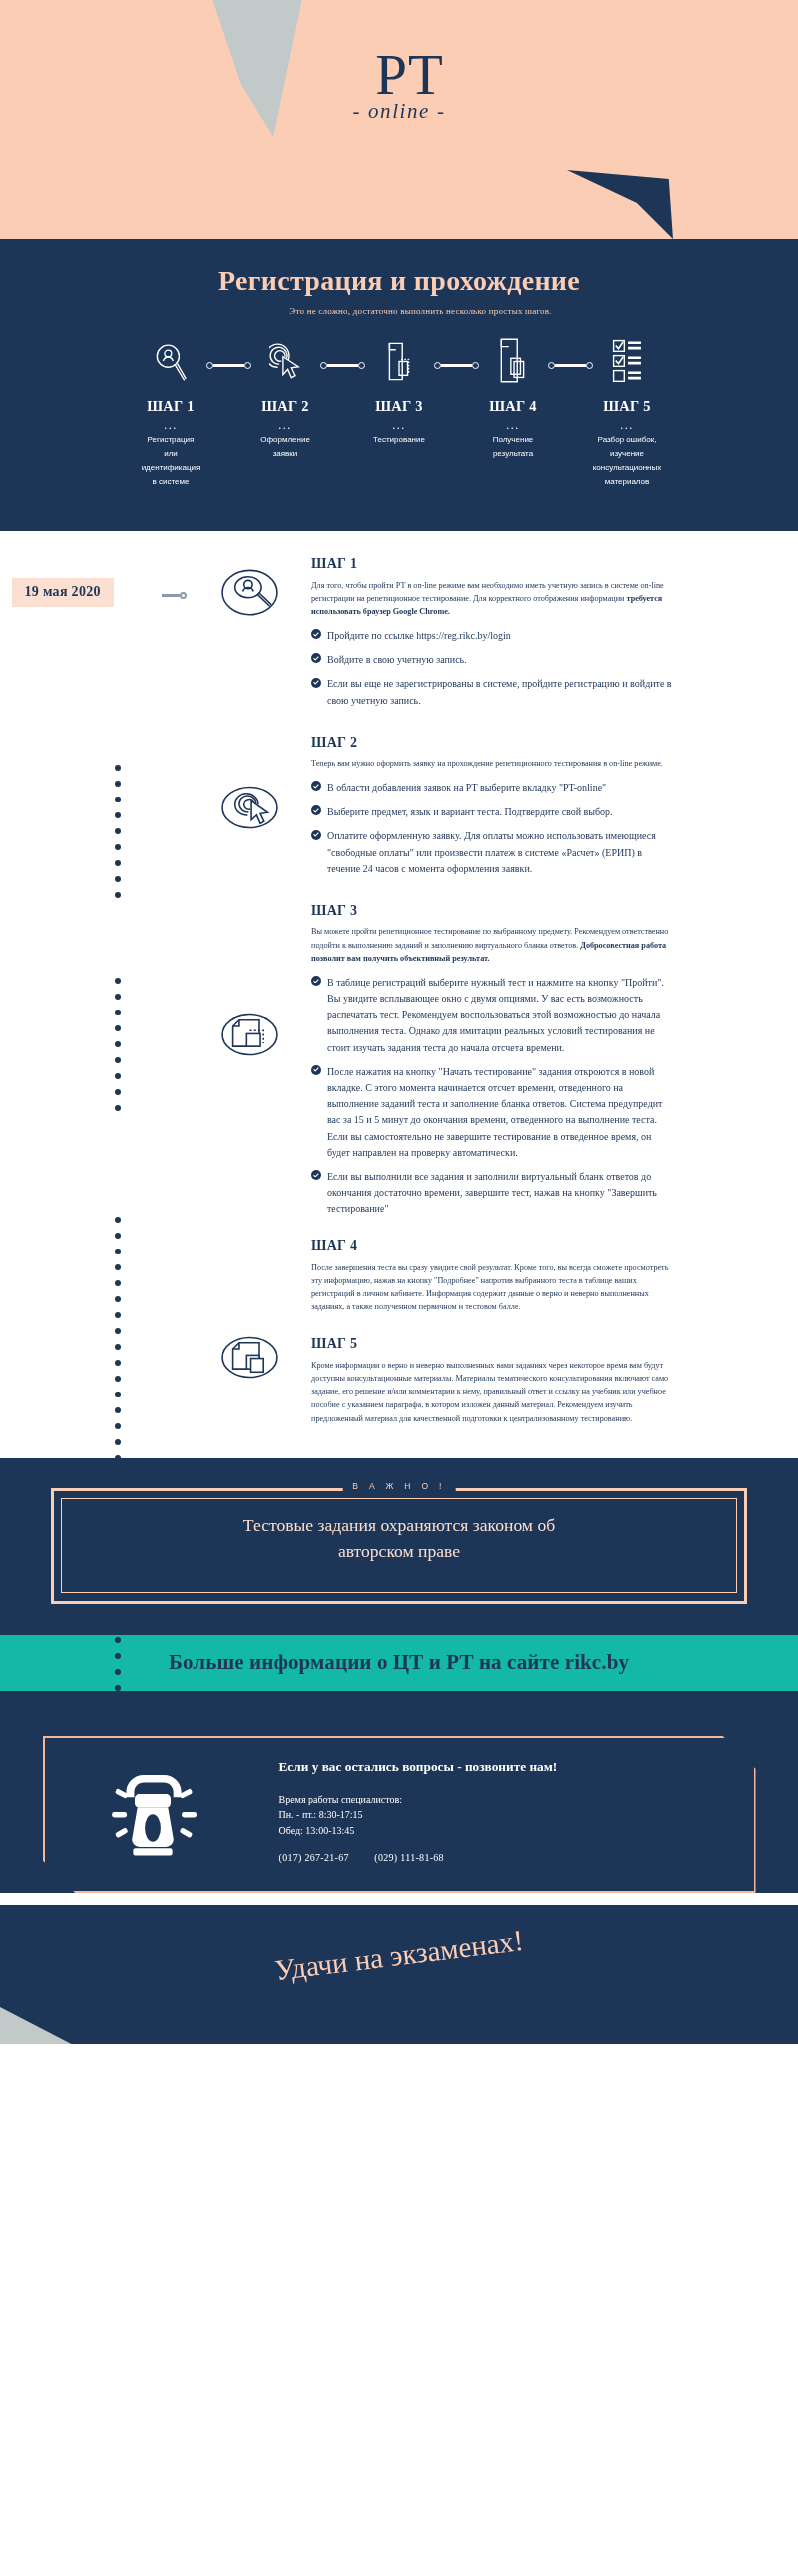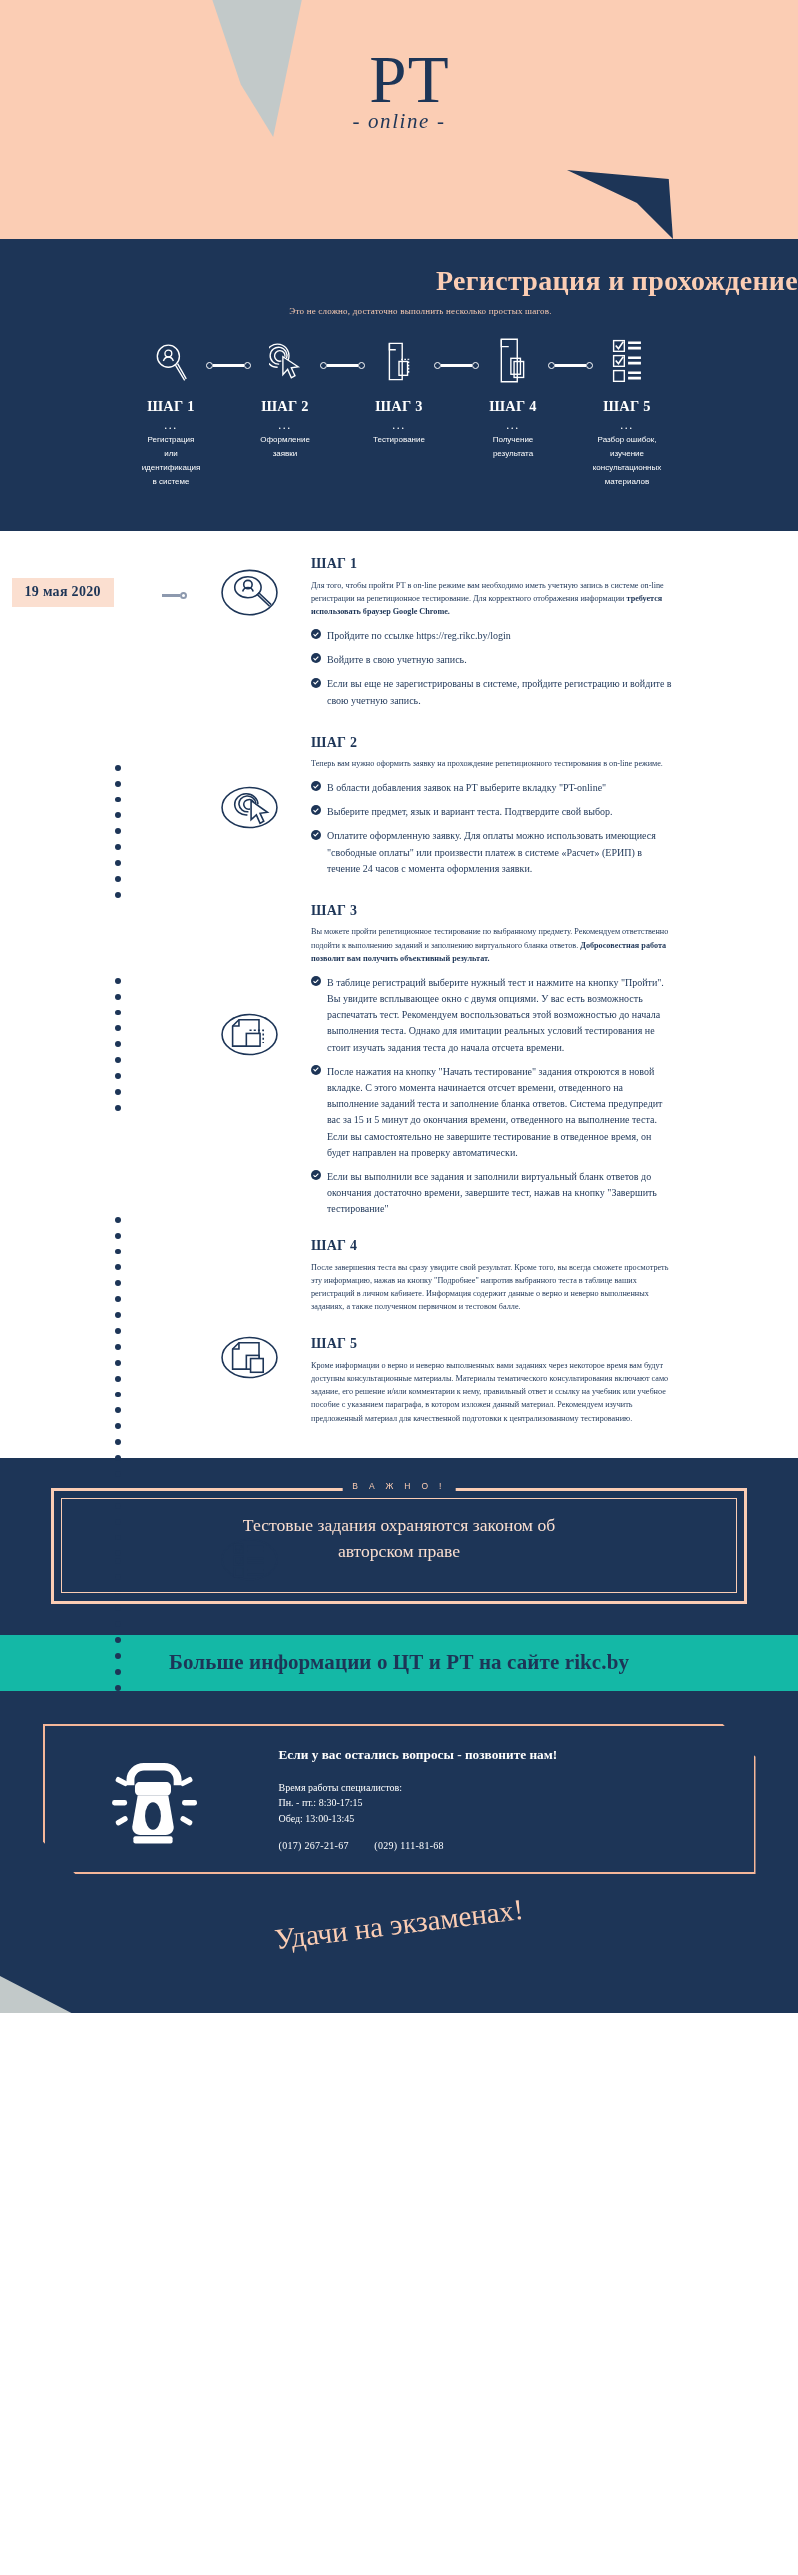--- a/index.html
+++ b/index.html
@@ -26,38 +26,38 @@
   .tri-navy {
     position:absolute; right:125px; top:170px; width:106px; height:69px;
     background:#1d3557;
     clip-path:polygon(0% 0%, 96% 13%, 100% 100%, 66% 48%);
   }
   .logo-wrap {
     position:absolute; left:0; right:0; top:46px; text-align:center;
   }
   .logo-pt {
     font-family:"Liberation Serif", serif;
-    font-size:67px; line-height:1; letter-spacing:1.1px;
+    font-size:57px; line-height:1; letter-spacing:1.1px;
     color:#1d3557; font-weight:400;margin-left:21px;
   }
   .logo-online {
     margin-top:-4.3px;
     font-family:"Liberation Serif", serif;
     font-style:italic;
     font-size:21px; color:#1d3557; letter-spacing:1.6px;
   }
 
   
   .navyhead {
     background:#1d3557;
     padding:25.5px 0 21px;
     position:relative;
   }
   .navyhead h1 {
-    text-align:right;
+    text-align:center;
     color:#fbcdb4;
     font-family:"Liberation Serif", serif;
     font-size:28px;
     font-weight:700;
     letter-spacing:0.3px;
   }
   .navyhead .sub {
     text-align:center;
     margin-top:9.6px;
     color:#fbcdb4;
@@ -258,23 +258,23 @@
   }
 
   
   .contact-sec {
     background:#1d3557;
     padding:33px 0 0;
     position:relative;
   }
   .contact-box {
     width:713px;
-    margin:0 auto;
+    margin:12px auto;
     border:2.7px solid #f5b79a;
-    padding:21px 0 21px;
+    padding:21px 0 28px;
     display:flex;
     align-items:center;
     clip-path:polygon(0 0, calc(100% - 33px) 0, 100% 33px, 100% 100%, 33px 100%, 0 calc(100% - 33px));
     justify-content:flex-end;
   }
   .contact-icon {
     width:234px;
     display:flex; justify-content:center; align-items:center;
   }
   .contact-text { flex:1; color:#ffffff; }

